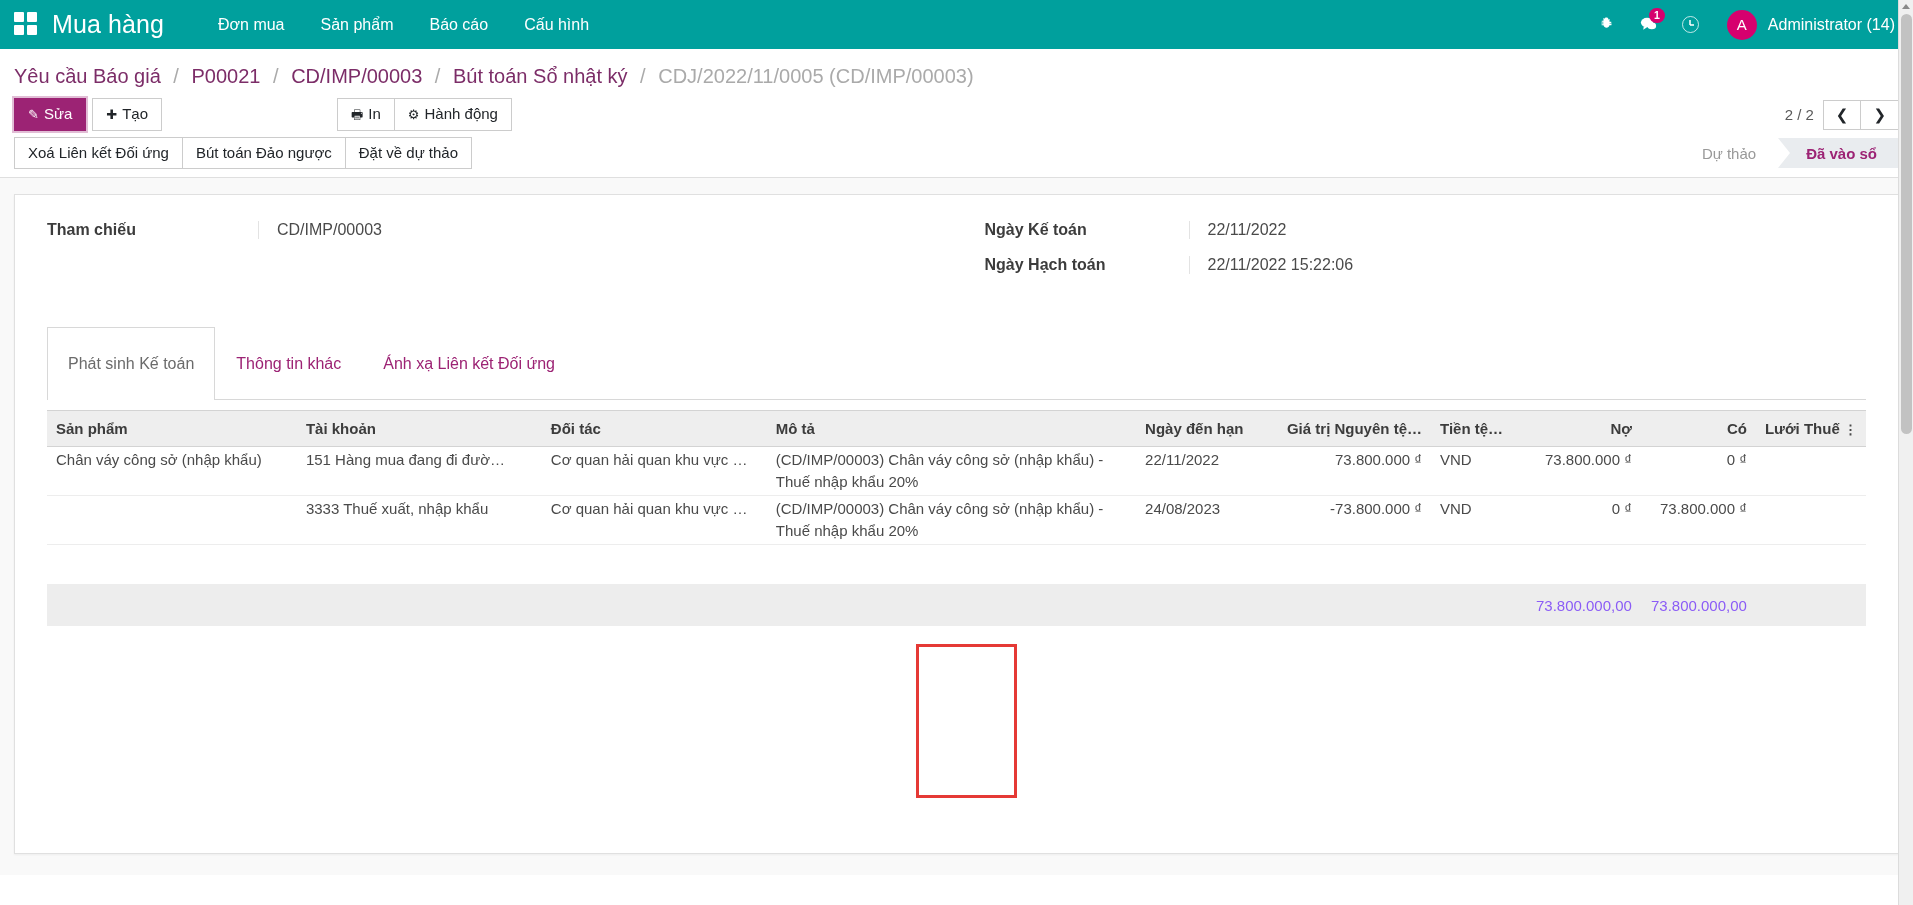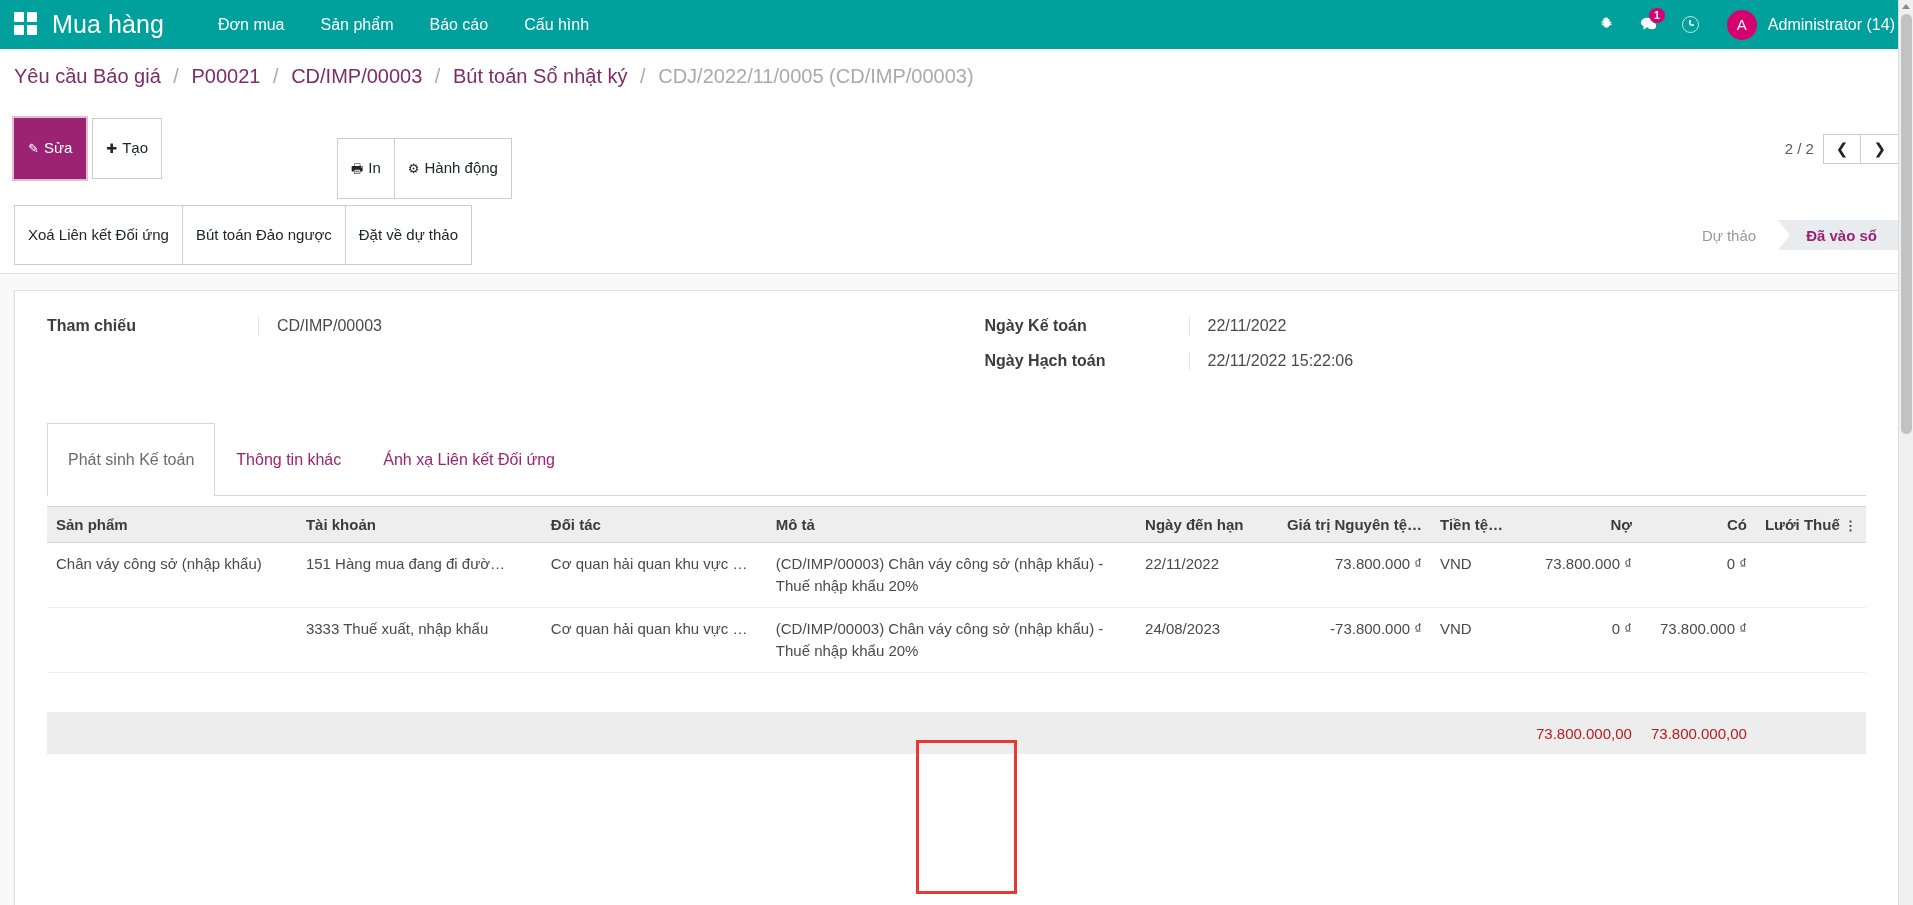--- a/index.html
+++ b/index.html
@@ -118,37 +118,37 @@
     align-items: center;
     padding: 4px 14px 6px 14px;
     min-height: 40px;
   }
   .btn {
     font-family: "Liberation Sans", sans-serif;
     font-size: 15px;
     border: 1px solid #ccc;
     background: #fff;
     color: #212529;
-    padding: 20px 13px;
+    padding: 6px 13px;
     cursor: pointer;
     line-height: 18px;
     white-space: nowrap;
     border-radius: 0;
   }
   .btn-primary {
     background: #9C2374;
     border: 1px solid #9C2374;
     color: #fff;
     box-shadow: 0 0 0 2px rgba(156,35,116,.30);
   }
   .btn-group { display: flex; }
   .btn-group .btn { margin-left: -1px; }
   .btn-group .btn:first-child { margin-left: 0; }
   .cp-left { display: flex; gap: 6px; align-items: center; }
-  .cp-mid { display: flex; gap: 0; align-items: flex-end; margin-left: 176px; margin-top: 40px; }
+  .cp-mid { display: flex; gap: 0; align-items: flex-end; margin-left: 176px; }
   .cp-mid .btn { margin-left: -1px; }
   .cp-right { margin-left: auto; display: flex; align-items: center; gap: 10px; }
   .pager-text { font-size: 15px; color: #5a5a5a; }
   .pager-btns { display: flex; }
   .pager-btns .btn { padding: 5px 12px; font-size: 15px; margin-left: -1px; }
   .glyph { font-size: 13px; margin-right: 5px; }
 
   
   .status-row {
     display: flex;
@@ -272,38 +272,38 @@
     font-weight: bold;
     color: #3c3c3c;
     padding: 9px 9px;
     text-align: left;
     white-space: nowrap;
     position: relative;
   }
   table.lines thead th.num { text-align: right; }
   table.lines tbody td {
     border-bottom: 1px solid #ededed;
-    padding: 10px 9px;
+    padding: 2px 9px;
     color: #4a4a4a;
     vertical-align: top;
     line-height: 22px;
   }
   table.lines tbody td.num { text-align: right; white-space: nowrap; }
   .ellip {
     display: block;
     overflow: hidden;
     text-overflow: ellipsis;
     white-space: nowrap;
   }
   .empty-row td { height: 40px; border-bottom: 1px solid #ededed; background:#fff; }
   tfoot td {
     background: #ededed;
     padding: 12px 9px;
     font-size: 15px;
-    color: #b91c1c;
+    color: #8b5cf6;
     border-top: 1px solid #d8d8d8;
     text-align: right;
     white-space: nowrap;
   }
 
   
   .redbox {
     position: absolute;
     border: 3px solid #e53935;
     pointer-events: none;

